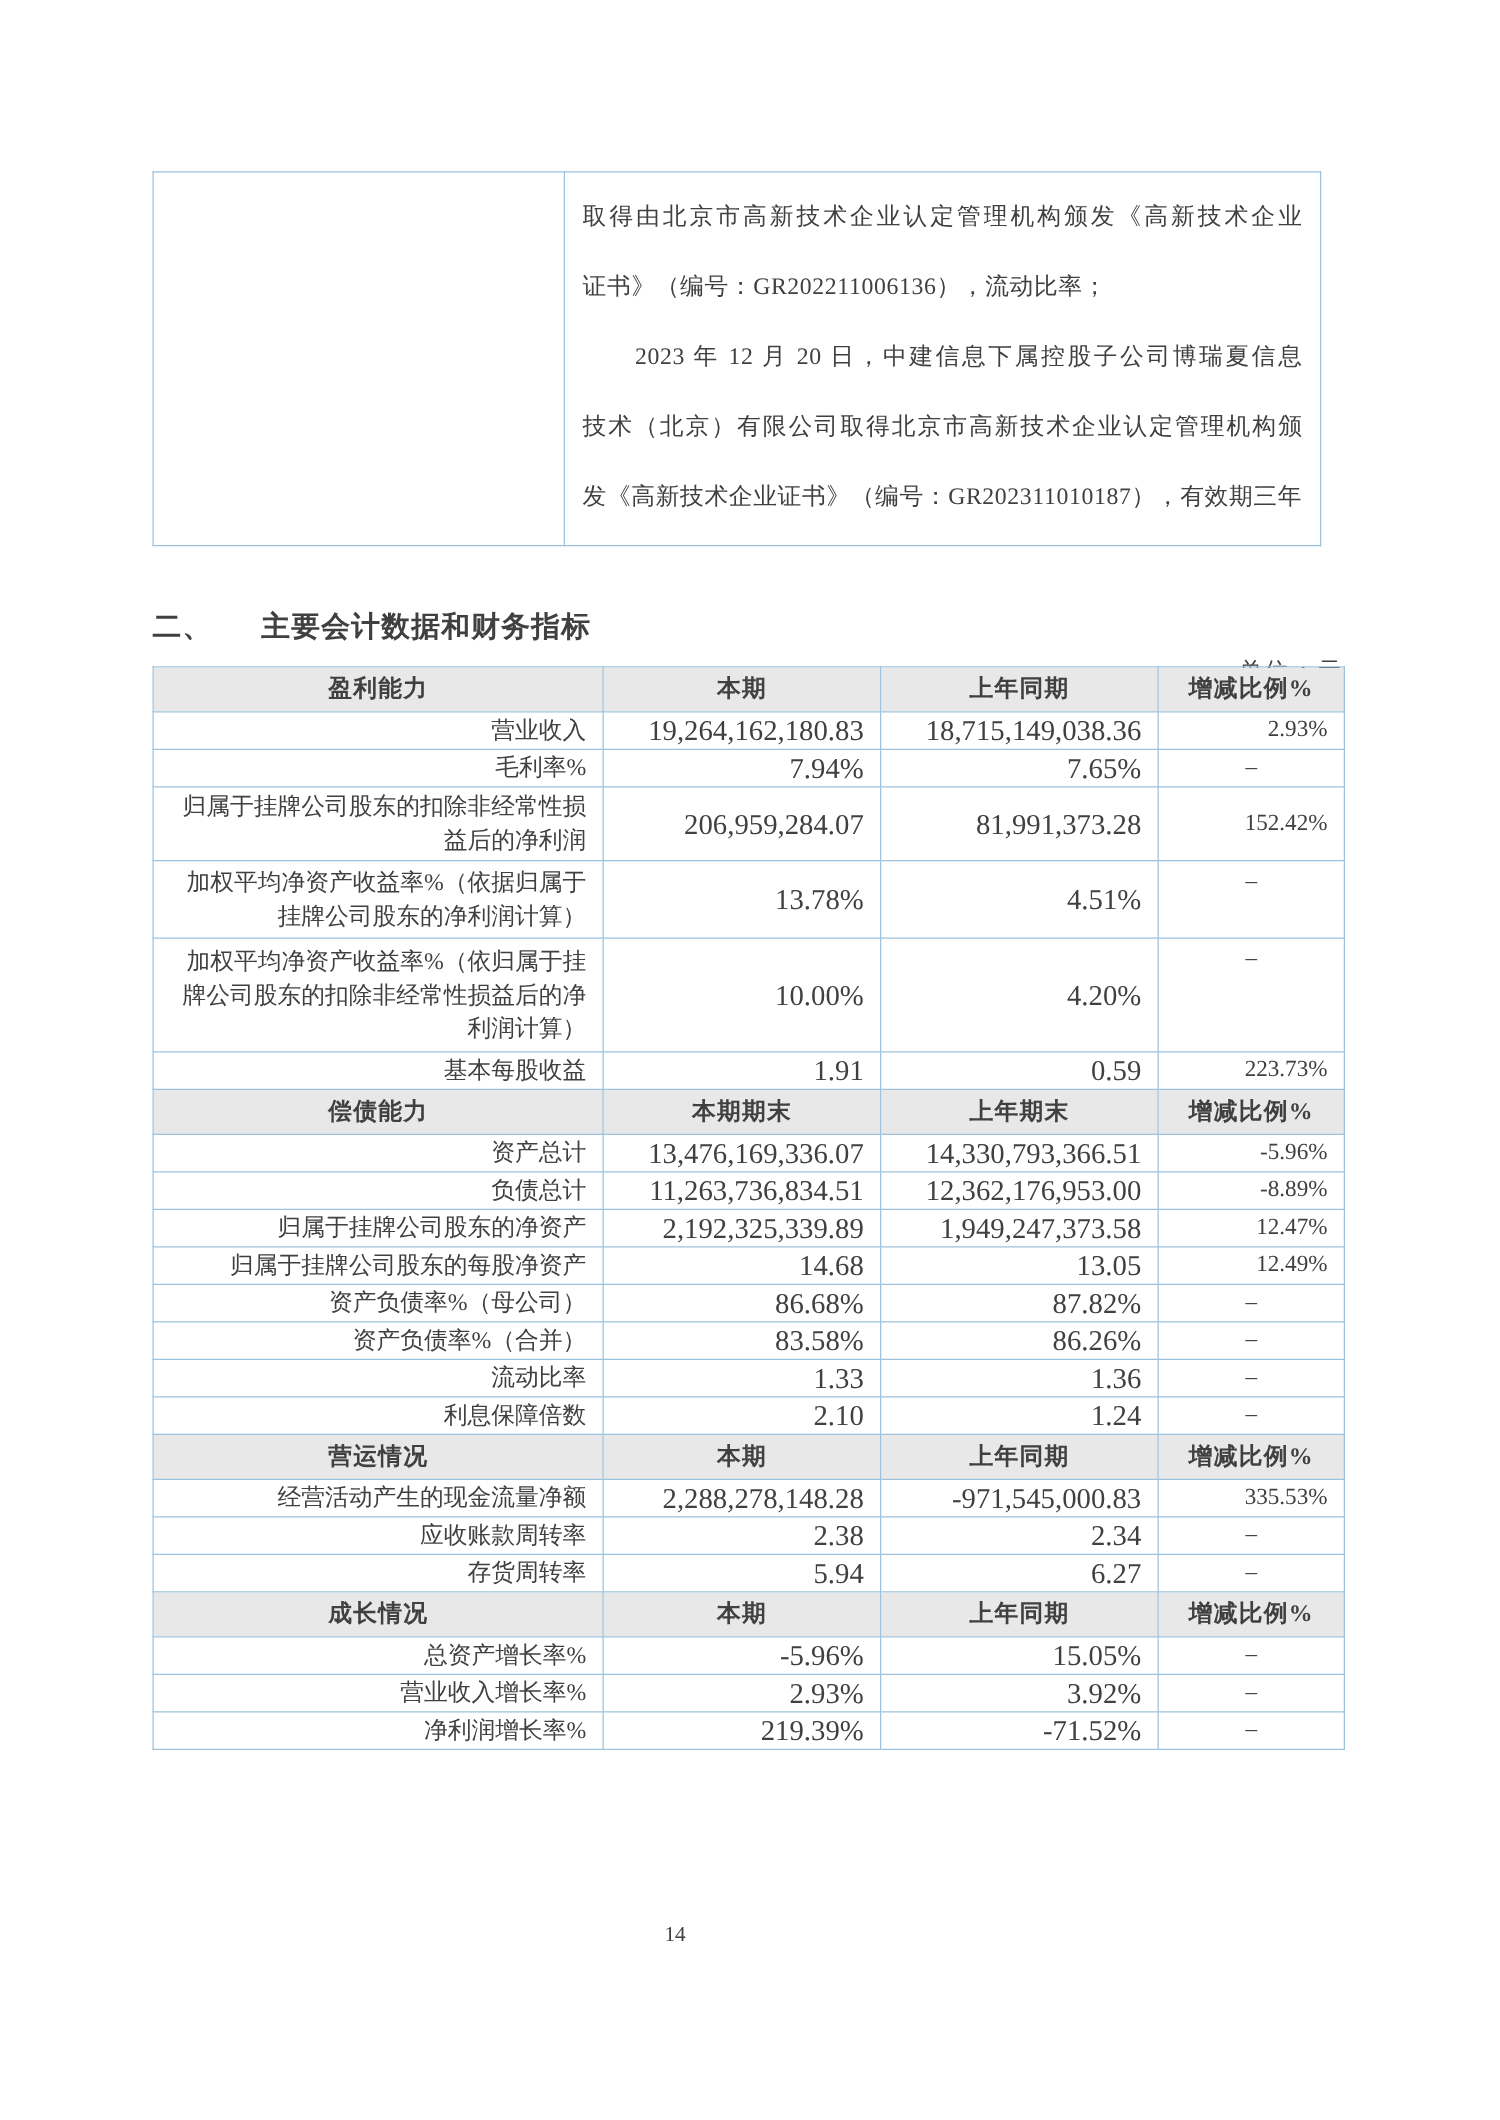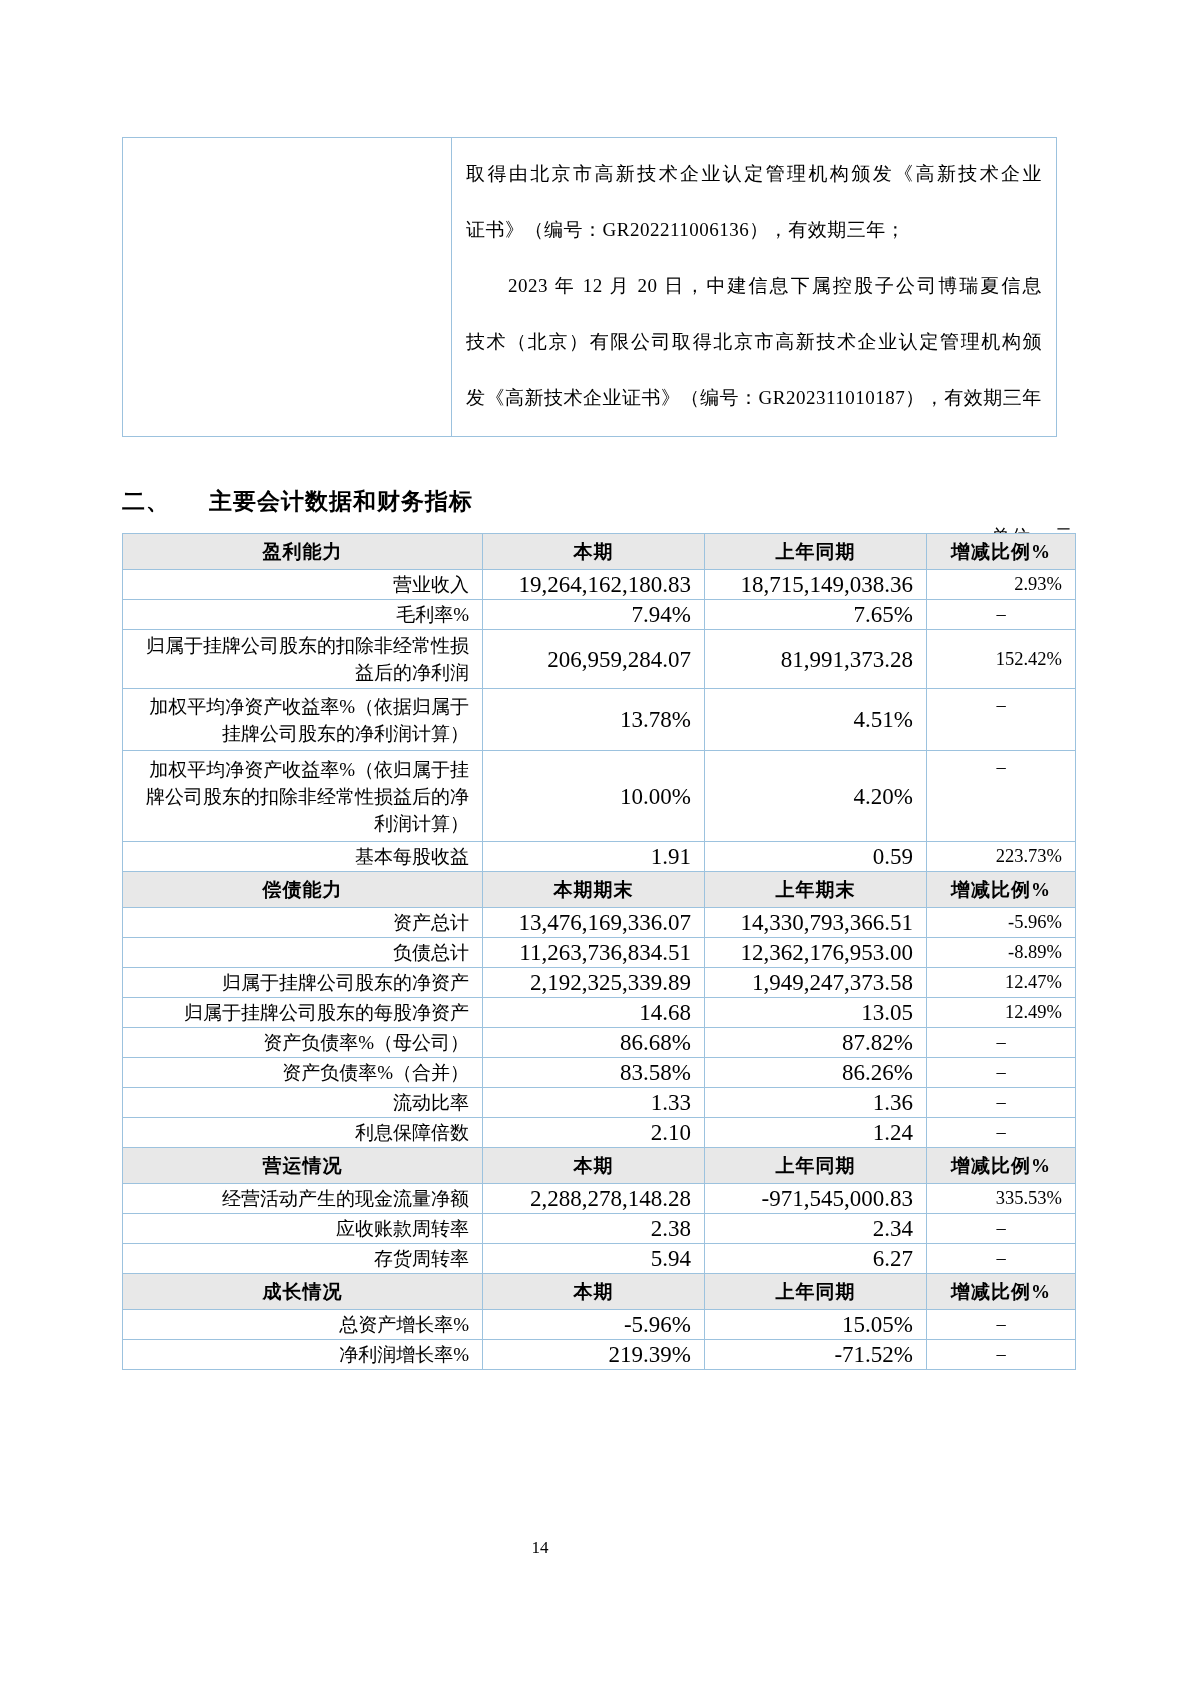--- a/index.html
+++ b/index.html
@@ -1,18 +1,18 @@
 <!DOCTYPE html>
 <html style="--tbl-border: #9cc2de; --hdr-bg: #e8e8e8;"><head>
 <meta charset="utf-8">
 <style>
   html,body{margin:0;padding:0;background:#ffffff;}
   #page{
     position:relative;width:1200px;height:1696px;background:#ffffff;overflow:hidden;
-    font-family:"Liberation Serif","DejaVu Serif",serif;color:#000000;
+    font-family:"Liberation Serif","DejaVu Serif",serif;color:#404040;
   }
   
   #top-table{
     position:absolute;left:122px;top:137px;width:935px;height:300px;
     border-collapse:collapse;table-layout:fixed;
   }
   #top-table td{
     border:1.5px solid var(--tbl-border);vertical-align:top;padding:0;
   }
   #top-table td.note{
@@ -67,21 +67,21 @@
   <table id="top-table">
     <colgroup>
         <col style="width:329px">
         <col>
       </colgroup>
     <tbody>
         <tr>
       <td></td>
       <td class="note">
             <div class="note-line justify">取得由北京市高新技术企业认定管理机构颁发《高新技术企业</div>
-            <div class="note-line">证书》（编号：GR202211006136），有效期三年；</div>
+            <div class="note-line">证书》（编号：GR202211006136），流动比率；</div>
             <div class="note-line indent justify">2023 年 12 月 20 日，中建信息下属控股子公司博瑞夏信息</div>
             <div class="note-line justify">技术（北京）有限公司取得北京市高新技术企业认定管理机构颁</div>
             <div class="note-line">发《高新技术企业证书》（编号：GR202311010187），有效期三年。</div>
           </td>
     </tr>
   </tbody>
     </table>
 
   <div id="heading">
     <span class="num">二、</span><span>主要会计数据和财务指标</span>
@@ -223,20 +223,26 @@
           <td>上年同期</td>
           <td>增减比例%</td>
         </tr>
         <tr class="rows-1">
           <td class="label">总资产增长率%</td>
           <td class="num">-5.96%</td>
           <td class="num">15.05%</td>
           <td class="chg dash">–</td>
         </tr>
         <tr class="rows-1">
+          <td class="label">营业收入增长率%</td>
+          <td class="num">2.93%</td>
+          <td class="num">3.92%</td>
+          <td class="chg dash">–</td>
+        </tr>
+        <tr class="rows-1">
           <td class="label">净利润增长率%</td>
           <td class="num">219.39%</td>
           <td class="num">-71.52%</td>
           <td class="chg dash">–</td>
         </tr>
       </tbody>
   </table>
 
   <div id="page-number">14</div>
 

